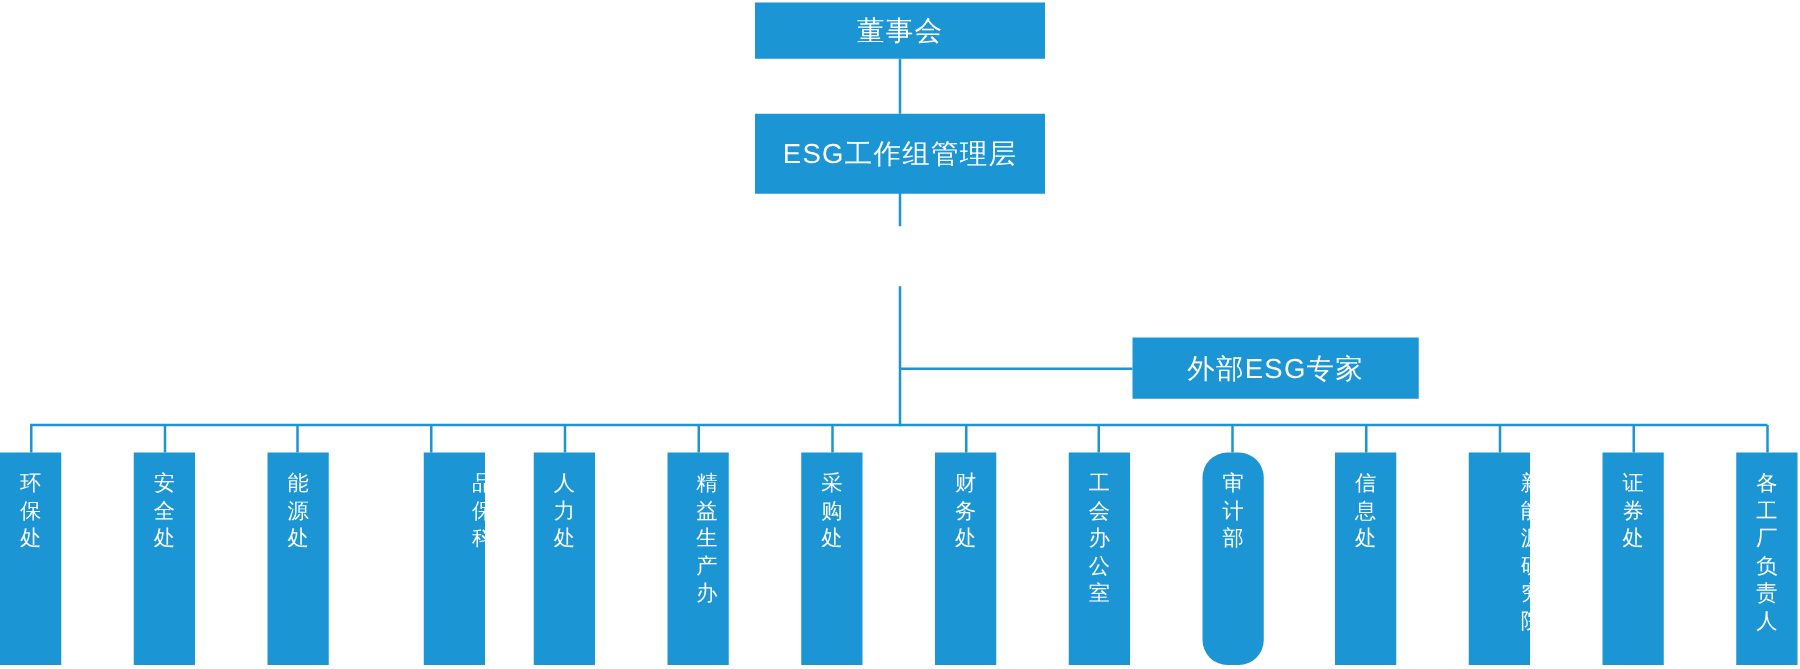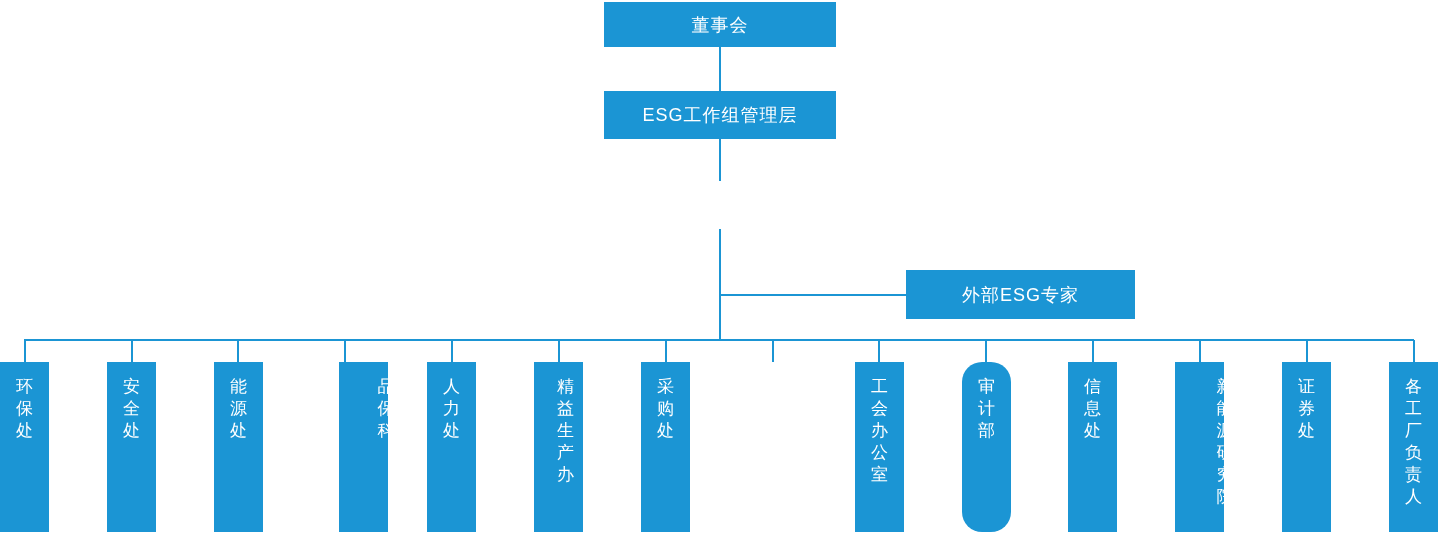--- a/index.html
+++ b/index.html
@@ -18,21 +18,21 @@
   }
   .node{
     position:absolute;
     background:var(--node-fill);
     color:var(--node-text);
     box-sizing:border-box;
   }
   .hnode{
     display:flex;align-items:center;justify-content:center;
     width:232px;height:46px;
-    font-size:18px;
+    font-size:22px;
     letter-spacing:1px;
   }
   .vnode{
     width:49px;height:170px;top:362px;
   }
   .vtext{
     width:20px;
     margin:14px auto 0 auto;
     text-align:center;
     word-break:break-all;
@@ -51,21 +51,21 @@
 <body>
 
 <div class="canvas">
 
   <div class="node hnode" style="left:604px;top:2px;height:45px;">
     <span>董事会</span>
   </div>
 
   <div class="line vline" style="left:719px;top:47px;height:44px;"></div>
 
-  <div class="node hnode" style="left:604px;top:91px;height:48px;">
+  <div class="node hnode" style="left:604px;top:91px;height:64px;">
     <span>ESG工作组管理层</span>
   </div>
 
   <div class="line vline" style="left:719px;top:139px;height:42px;"></div>
 
 
   <div class="line vline" style="left:719px;top:229px;height:112px;"></div>
 
   <div class="line hline" style="left:720px;top:294px;width:186px;"></div>
 
@@ -104,20 +104,23 @@
   </div>
   <div class="node vnode" style="left:427px;">
     <div class="vtext">人力处</div>
   </div>
   <div class="node vnode" style="left:534px;padding-left:14px;">
     <div class="vtext">精益生产办</div>
   </div>
   <div class="node vnode" style="left:641px;">
     <div class="vtext">采购处</div>
   </div>
+  <div class="node vnode" style="left:748px;">
+    <div class="vtext">财务处</div>
+  </div>
   <div class="node vnode" style="left:855px;">
     <div class="vtext">工会办公室</div>
   </div>
   <div class="node vnode" style="left:962px;border-radius:20px;">
     <div class="vtext">审计部</div>
   </div>
   <div class="node vnode" style="left:1068px;">
     <div class="vtext">信息处</div>
   </div>
   <div class="node vnode" style="left:1175px;padding-left:40px;">

